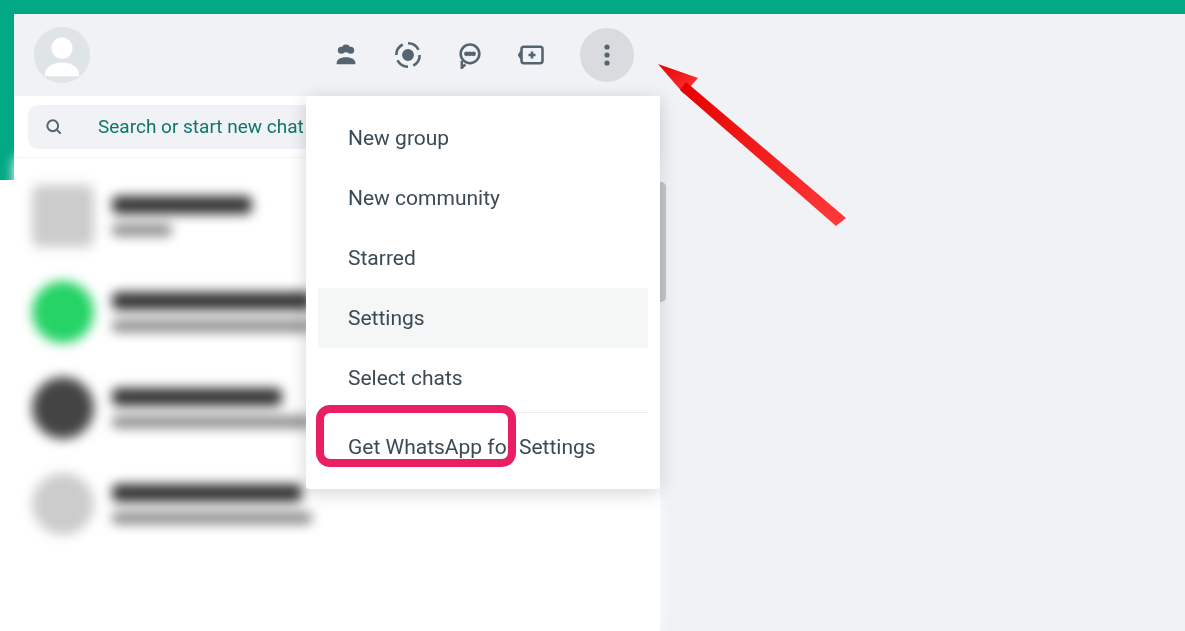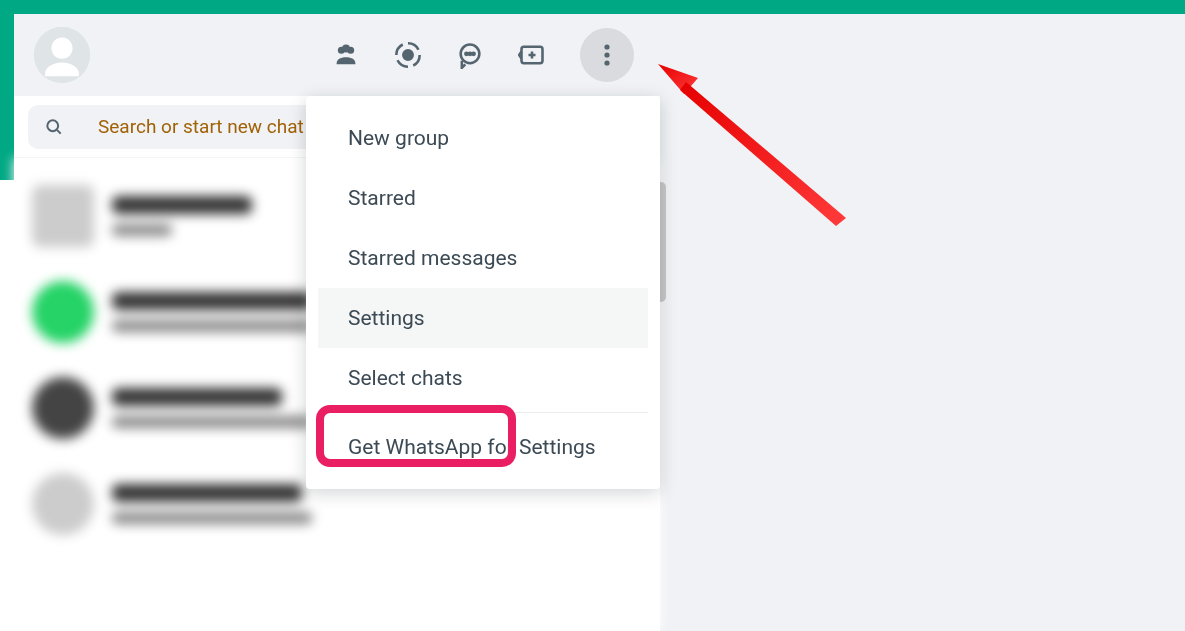--- a/index.html
+++ b/index.html
@@ -91,21 +91,21 @@
     border-radius: 10px;
     display: flex;
     align-items: center;
     padding: 0 16px;
     gap: 34px;
     color: #667781;
   }
   .search-box svg { width: 20px; height: 20px; color: #54656f; }
   .search-placeholder {
     font-size: 19px;
-    color: #a16207;
+    color: #0f766e;
   }
   .filter-icon {
     width: 26px; height: 26px;
     color: #8696a0;
     display:flex; align-items:center; justify-content:center;
     cursor: pointer;
   }
   .filter-icon svg{width:22px;height:22px;}
 
   .chat-list {
@@ -287,22 +287,22 @@
           <div class="chat-sub long"></div>
         </div>
     </div>
   </div>
 
   <div class="scrollbar-stub"></div>
 </div>
 
 <div class="dropdown">
   <div class="dropdown-item">New group</div>
+  <div class="dropdown-item">New community</div>
   <div class="dropdown-item">Starred</div>
-  <div class="dropdown-item">Starred messages</div>
   <div class="dropdown-item hover">Settings</div>
   <div class="dropdown-item">Select chats</div>
   <div class="dropdown-sep"></div>
   <div class="dropdown-item">Get WhatsApp for Settings</div>
 </div>
 
 <div class="highlight-box" style="top:405px; left:316px; width:200px; height:62px;"></div>
 
 <svg class="arrow" style="top:58px; left:646px; width:220px; height:180px;" viewBox="0 0 220 180">
   <defs>

